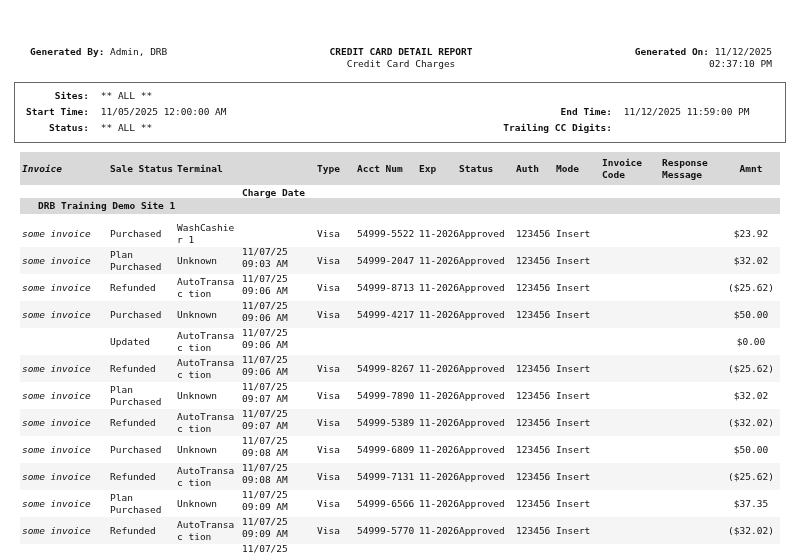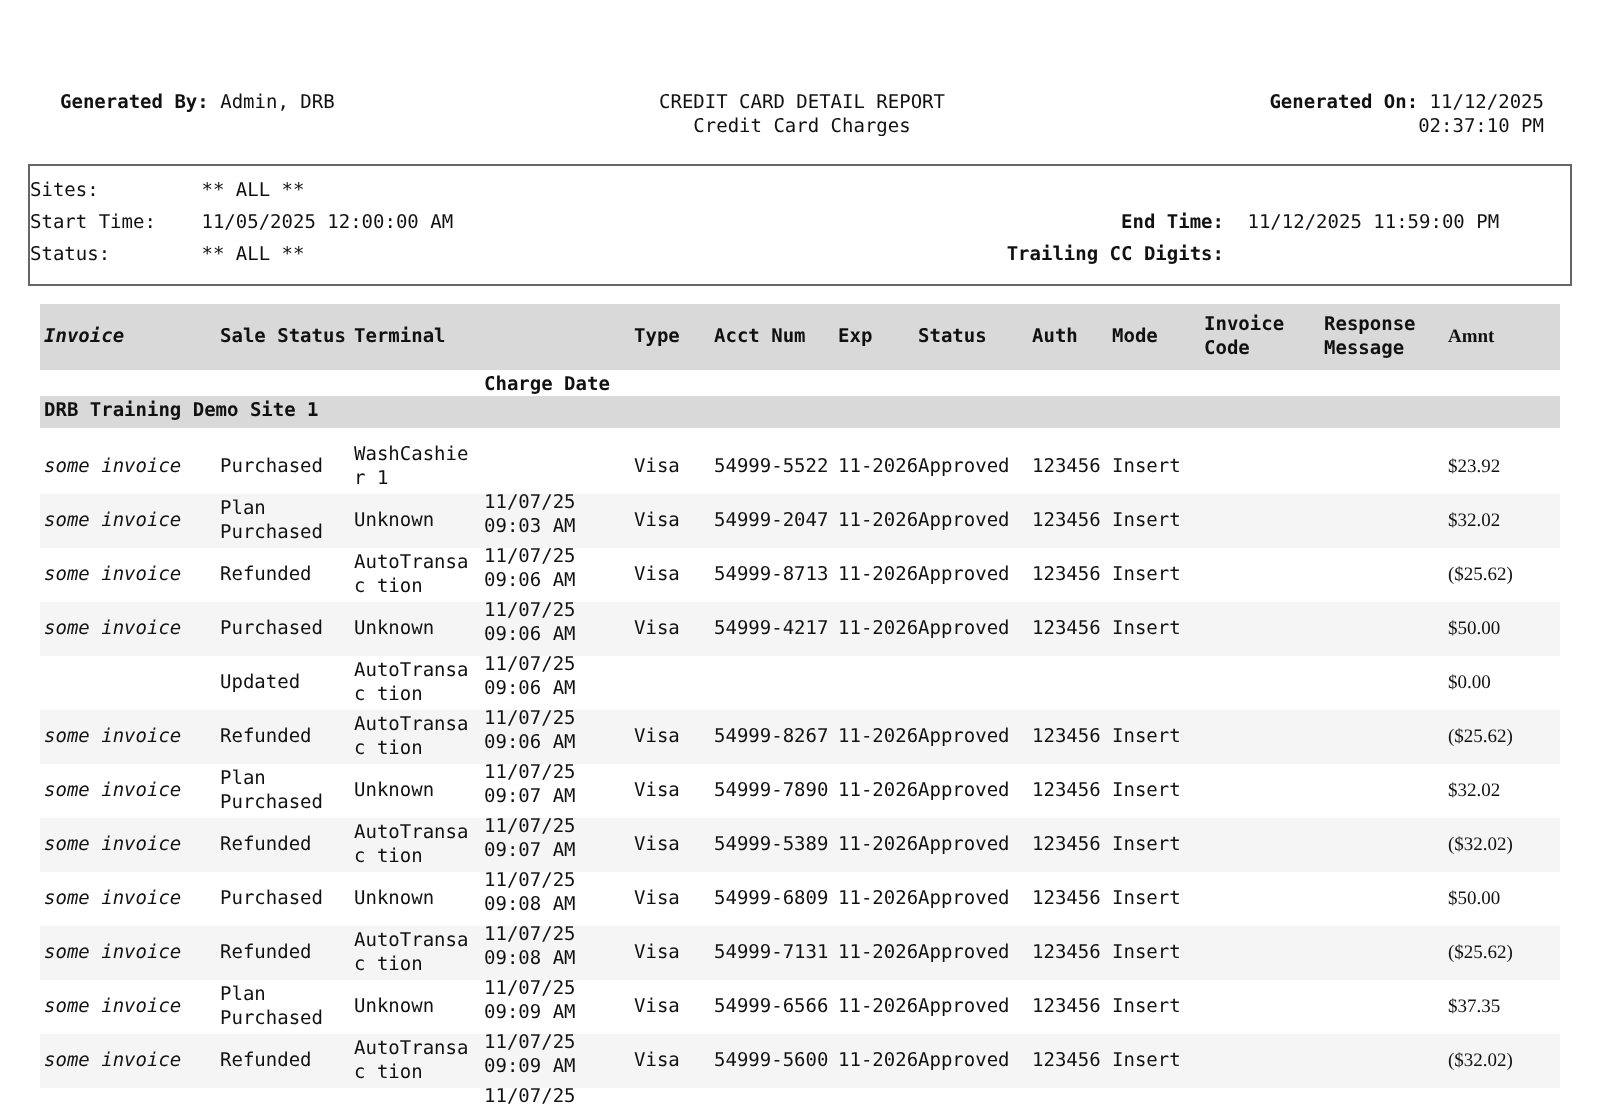--- a/index.html
+++ b/index.html
@@ -8,63 +8,63 @@
     font-family:"DejaVu Sans Mono",monospace;
     font-size:9.5px;line-height:12px;color:#111;
     -webkit-font-smoothing:antialiased;
   }
   b,.bold{font-weight:bold;}
 
   
   .report-header{display:flex;margin-top:46px;align-items:flex-start;}
   .gen-by{flex:1;padding-left:30px;white-space:nowrap;}
   .title-block{flex:0 0 auto;text-align:center;}
-  .title{font-weight:normal;}
+  .title{font-weight:bold;}
   .gen-on{flex:1;text-align:right;padding-right:28px;white-space:nowrap;}
 
   
   .filter-box{
     margin:12px 14px 0 14px;
     border:1px solid #666;
     padding:5px 0 6px 0;
   }
   .f-row{display:flex;line-height:16px;}
   .f-half{width:50%;white-space:nowrap;}
-  .f-label{display:inline-block;width:74px;text-align:left;font-weight:normal;}
+  .f-label{display:inline-block;width:74px;text-align:right;font-weight:bold;}
   .f-label-r{display:inline-block;width:212px;text-align:right;font-weight:bold;}
   .f-value{margin-left:6px;}
 
   
   .report-table{margin:9px 20px 0 20px;width:760px;}
   .thead-row{
     display:flex;align-items:center;height:33px;
     background:#d9d9d9;font-weight:bold;margin-bottom:13px;
   }
   .group-row{
     display:flex;align-items:center;height:16px;
-    background:#d9d9d9;font-weight:bold;padding-left:2px;
+    background:#d9d9d9;font-weight:bold;padding-left:18px;
     box-sizing:border-box;margin-bottom:6px;
   }
   .trow{display:flex;align-items:center;height:27px;background:#fff;}
   .trow.alt{background:#f5f5f5;}
   .cell{box-sizing:border-box;padding:0 2px;white-space:nowrap;overflow:visible;}
   .cell.wrap{white-space:normal;word-wrap:break-word;}
   .col-invoice{width:88px;font-style:italic;}
   .col-sale_status{width:67px;}
   .col-terminal{width:65px;}
   .col-charge_date{width:75px;margin-top:48px;}
   .col-type{width:40px;}
   .col-acct_num{width:62px;}
   .col-exp{width:40px;}
   .col-status{width:57px;}
   .col-auth{width:40px;}
   .col-mode{width:46px;}
   .col-response_code{width:60px;}
   .col-response_message{width:62px;}
-  .col-amnt{width:58px;text-align:left;font-family:Liberation Serif, serif;}
+  .col-amnt{width:58px;text-align:center;}
 </style>
 </head>
 <body>
 
 <div>
 
   <div class="report-header">
     <div class="gen-by">
       <b>Generated By:</b>
       <span>Admin, DRB</span>
@@ -293,21 +293,21 @@
         <div class="cell col-response_code wrap"></div>
         <div class="cell col-response_message wrap"></div>
         <div class="cell col-amnt">$37.35</div>
       </div>
       <div class="trow alt">
         <div class="cell col-invoice wrap">some invoice</div>
         <div class="cell col-sale_status wrap">Refunded</div>
         <div class="cell col-terminal wrap">AutoTransac tion</div>
         <div class="cell col-charge_date wrap">11/07/25 09:10 AM</div>
         <div class="cell col-type">Visa</div>
-        <div class="cell col-acct_num">54999-5600</div>
+        <div class="cell col-acct_num">54999-5770</div>
         <div class="cell col-exp">11-2026</div>
         <div class="cell col-status">Approved</div>
         <div class="cell col-auth">123456</div>
         <div class="cell col-mode">Insert</div>
         <div class="cell col-response_code wrap"></div>
         <div class="cell col-response_message wrap"></div>
         <div class="cell col-amnt">($32.02)</div>
       </div>
     </div>
 

